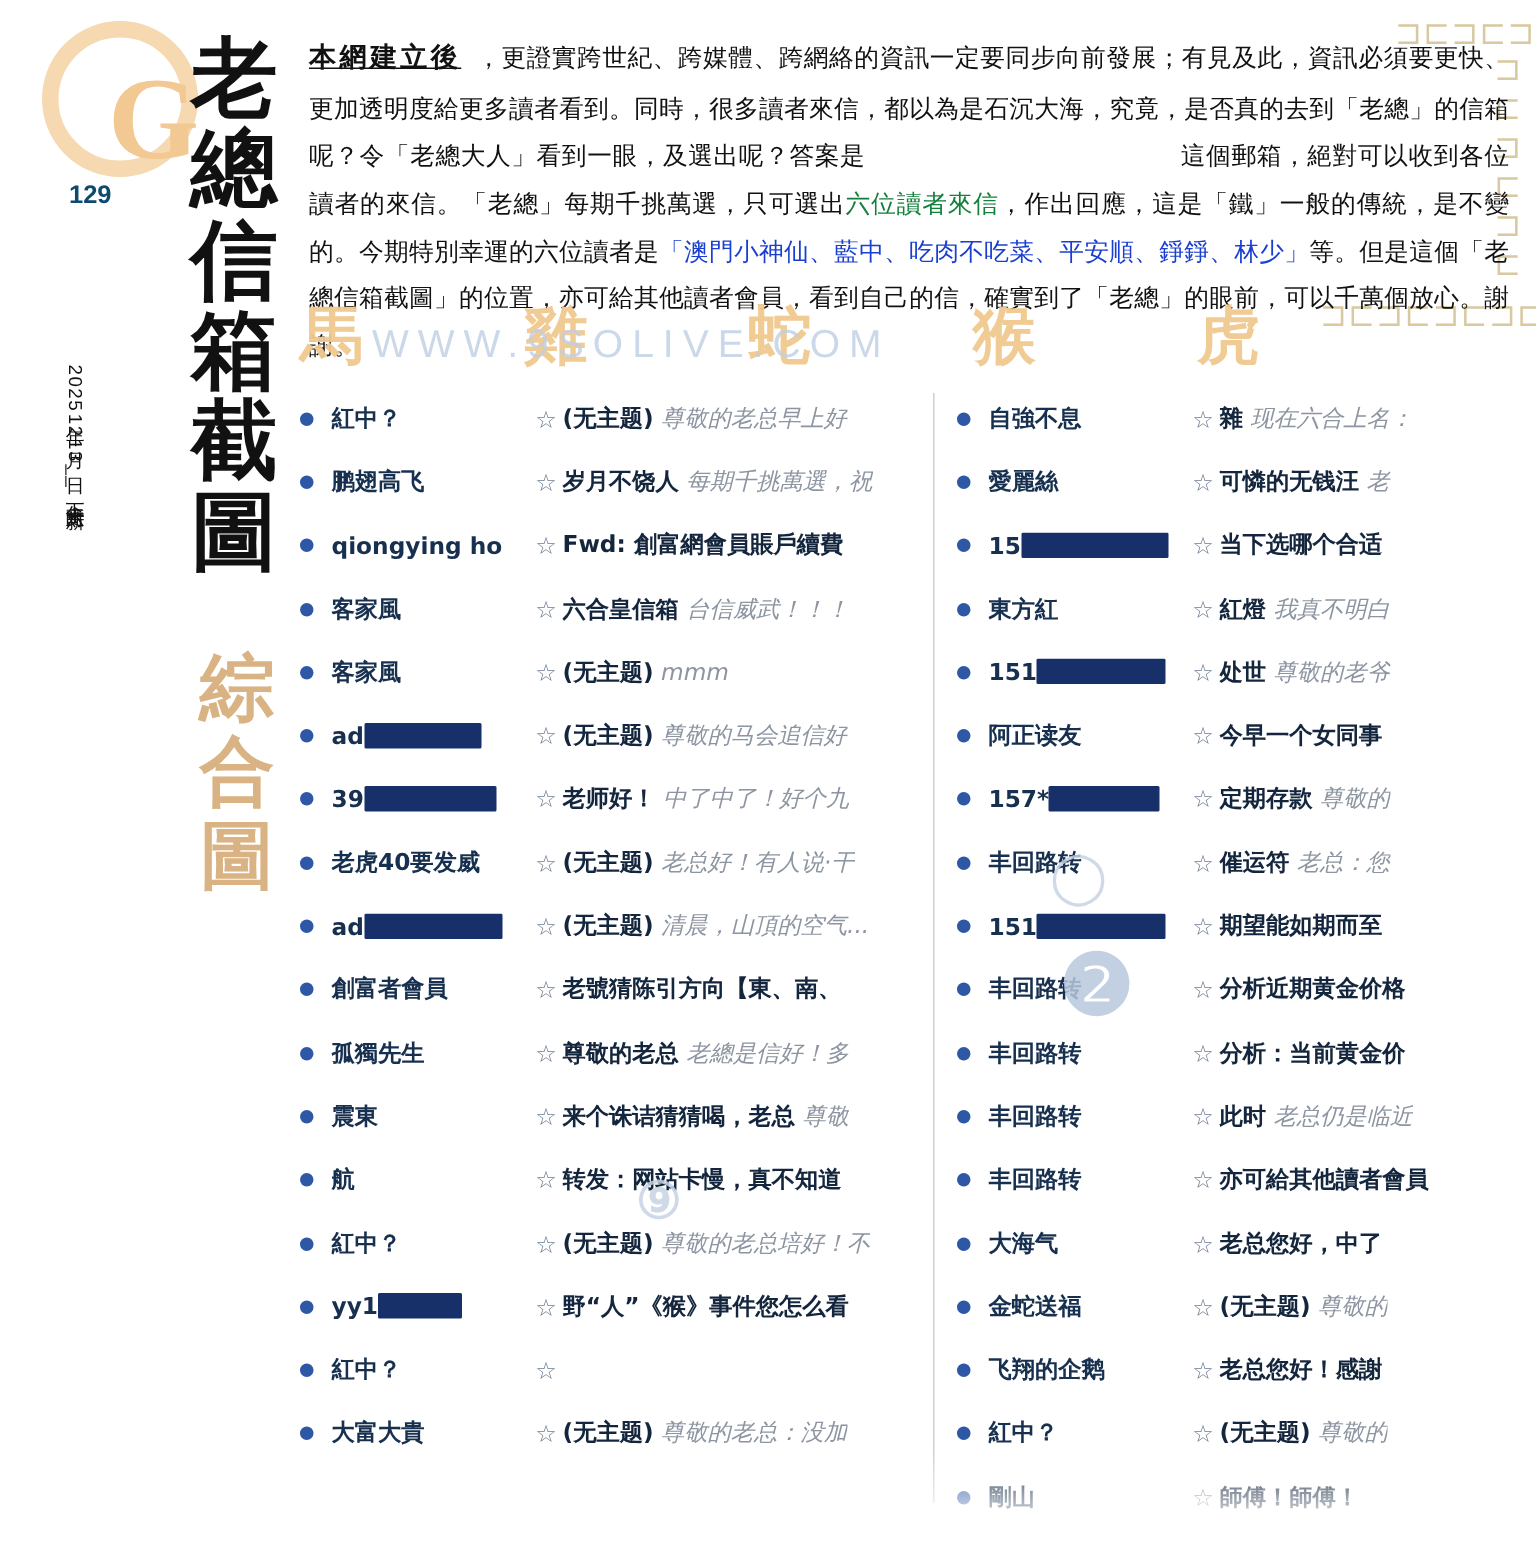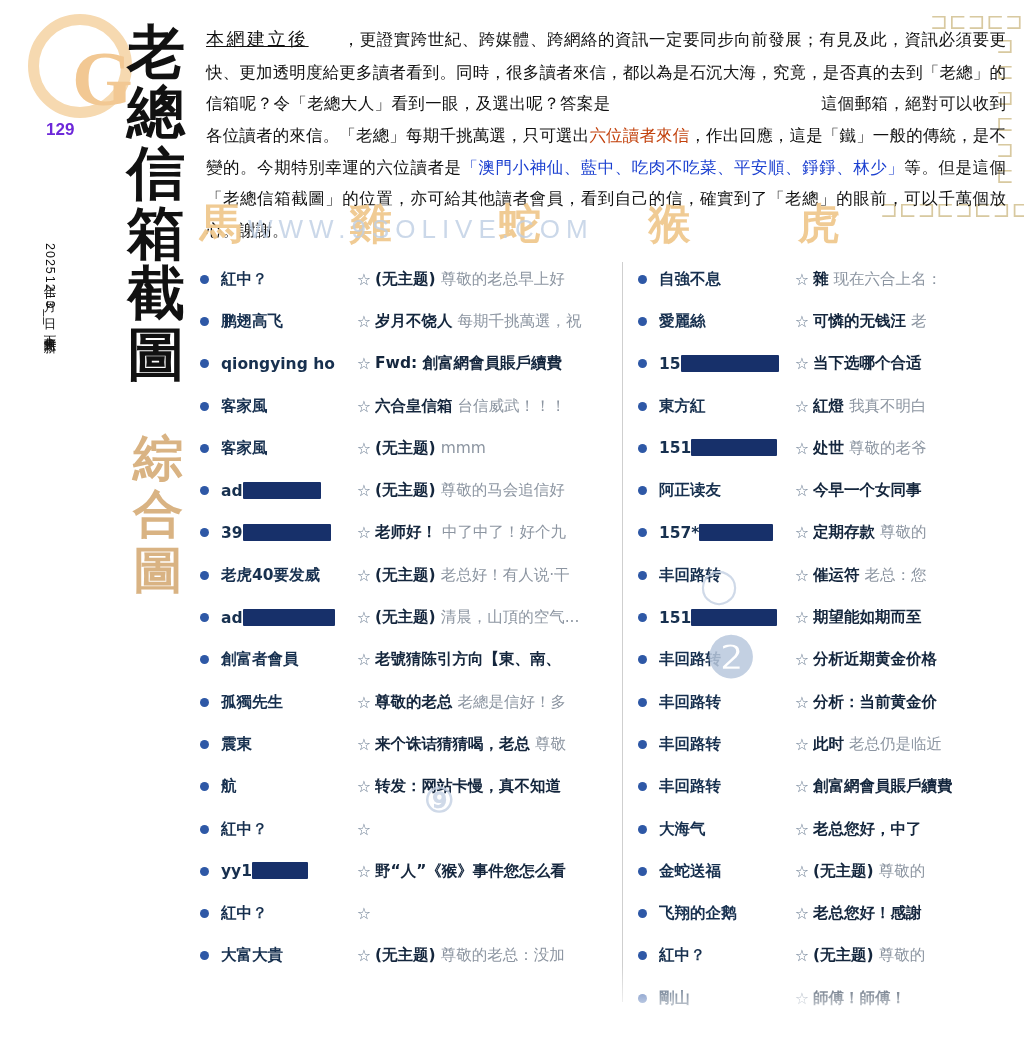--- a/index.html
+++ b/index.html
@@ -53,21 +53,21 @@
     color: #f2c893;
     font-family: "Liberation Serif", serif;
     font-weight: bold;
     line-height: 1;
   }
   .page-num {
     position: absolute;
     left: 46px;
     top: 120px;
     font-size: 17px;
-    color: #6d28d9;
+    color: #0c4a6e;
     font-family: "Liberation Sans", sans-serif;
     font-weight: bold;
   }
 
   
   .date-strip {
     position: absolute;
     left: 41px;
     top: 243px;
     writing-mode: vertical-rl;
@@ -117,28 +117,28 @@
     left: 206px;
     top: 22px;
     width: 800px;
     font-size: 16.5px;
     line-height: 1.92;
     color: #111;
     text-align: justify;
     font-family: "DejaVu Serif", "Liberation Serif", serif;
   }
   .article .lead {
-    font-weight: normal;
+    font-weight: bold;
     font-size: 18px;
     letter-spacing: 2px;
-    margin-right: 34px;
+    margin-right: 10px;
   }
   .article .lead u { text-decoration: underline; }
   .hl-blue { color: #1a3fd0; }
-  .hl-red { color: #c2410c; }
+  .hl-red { color: #15803d; }
   .gap-blank {
     display: inline-block;
     width: 210px;
   }
 
   
   .zodiac {
     position: absolute;
     top: 196px;
     left: 200px;
@@ -205,20 +205,21 @@
     font-size: 15.5px;
     font-weight: bold;
     color: #14263d;
     white-space: nowrap;
     overflow: hidden;
   }
   .subject .snip {
     font-weight: normal;
     color: #8c95a1;
     margin-left: 5px;
+    font-style: italic;
   }
   .redact {
     display: inline-block;
     background: #17306a;
     height: 17px;
     vertical-align: -3px;
     border-radius: 1px;
   }
 
   
@@ -372,20 +373,21 @@
     <div class="mail-row">
       <span class="dot"></span>
       <span class="sender">航</span>
       <span class="star">☆</span>
       <span class="subject">转发：网站卡慢，真不知道</span>
     </div>
     <div class="mail-row">
       <span class="dot"></span>
       <span class="sender">紅中？</span>
       <span class="star">☆</span>
+      <span class="subject">(无主题)<span class="snip">尊敬的老总培好！不</span></span>
     </div>
     <div class="mail-row">
       <span class="dot"></span>
       <span class="sender">yy1<span class="redact" style="width: 56px;"></span></span>
       <span class="star">☆</span>
       <span class="subject">野“人”《猴》事件您怎么看</span>
     </div>
     <div class="mail-row">
       <span class="dot"></span>
       <span class="sender">紅中？</span>
@@ -468,21 +470,21 @@
     <div class="mail-row">
       <span class="dot"></span>
       <span class="sender">丰回路转</span>
       <span class="star">☆</span>
       <span class="subject">此时<span class="snip">老总仍是临近</span></span>
     </div>
     <div class="mail-row">
       <span class="dot"></span>
       <span class="sender">丰回路转</span>
       <span class="star">☆</span>
-      <span class="subject">創富網會員賬戶續費</span>
+      <span class="subject">亦可給其他讀者會員</span>
     </div>
     <div class="mail-row">
       <span class="dot"></span>
       <span class="sender">大海气</span>
       <span class="star">☆</span>
       <span class="subject">老总您好，中了</span>
     </div>
     <div class="mail-row">
       <span class="dot"></span>
       <span class="sender">金蛇送福</span>

